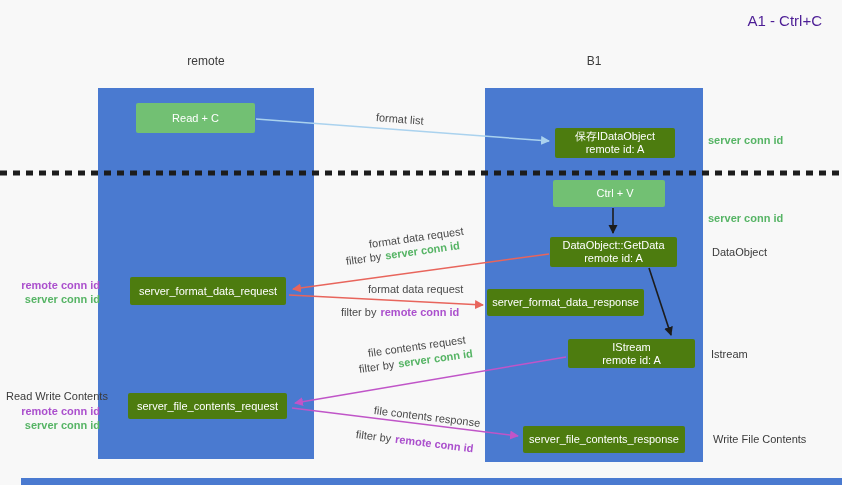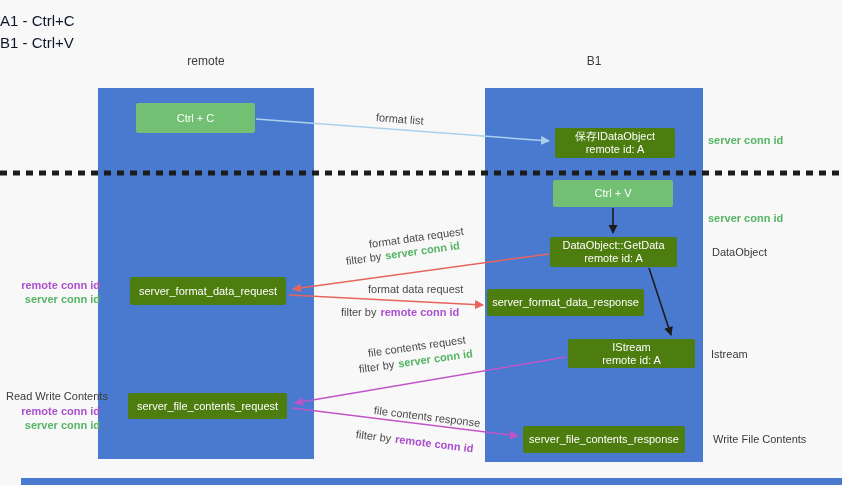--- a/index.html
+++ b/index.html
@@ -4,21 +4,21 @@
 <style>
   html,body{margin:0;padding:0;}
   body{font-family:"Liberation Sans",sans-serif;background:#ffffff;}
   .stage{position:relative;width:842px;height:485px;background:#f8f8f8;overflow:hidden;}
   .col{position:absolute;background:#4a7ad0;}
   .svg-layer{position:absolute;left:0;top:0;z-index:2;}
   .box{position:absolute;z-index:3;display:flex;flex-direction:column;align-items:center;justify-content:center;
        color:#ffffff;font-size:11px;line-height:13px;border-radius:2px;text-align:center;white-space:nowrap;}
   .green{background:#72c073;}
   .orange{background:#4d7c0f;}
-  .title{position:absolute;left:0;top:10px;width:822px;text-align:left;font-size:15px;line-height:22px;color:#0f172a;z-index:3;}
+  .title{position:absolute;left:0;top:10px;width:822px;text-align:right;font-size:15px;line-height:22px;color:#4c1d95;z-index:3;}
   .colhead{position:absolute;top:54px;text-align:center;font-size:12px;line-height:15px;color:#3c3c3c;z-index:3;}
   .lbl{position:absolute;font-size:11px;line-height:14px;color:#4a4a4a;white-space:nowrap;z-index:3;}
   .plain{color:#3b3b3b;}
   .kg{color:#56b465;font-weight:bold;}
   .kp{color:#ab50cd;font-weight:bold;}
   .side-right{text-align:left;}
   .side-left{left:6px;width:94px;text-align:right;}
   .rot-up{transform:rotate(-8deg);transform-origin:left center;}
   .rot-dn{transform:rotate(7deg);transform-origin:left center;}
   .rot-fl{transform:rotate(4.5deg);transform-origin:left center;}
@@ -53,40 +53,39 @@
     <line x1="613" y1="208" x2="613" y2="233" stroke="#1c1c1c" stroke-width="1.6" marker-end="url(#m-black)"></line>
     <line x1="649" y1="268" x2="671" y2="335" stroke="#1c1c1c" stroke-width="1.6" marker-end="url(#m-black)"></line>
     <line x1="549" y1="254" x2="293" y2="289" stroke="#e8655c" stroke-width="1.5" marker-end="url(#m-red)"></line>
     <line x1="289" y1="295" x2="483" y2="305" stroke="#e8655c" stroke-width="1.5" marker-end="url(#m-red)"></line>
     <line x1="566" y1="357" x2="295" y2="403" stroke="#c055c8" stroke-width="1.5" marker-end="url(#m-mag)"></line>
     <line x1="292" y1="408" x2="518" y2="436" stroke="#c055c8" stroke-width="1.5" marker-end="url(#m-mag)"></line>
   </svg>
 
   <div class="title">
     <div>A1 - Ctrl+C</div>
-    <div>B1 - Ctrl+V</div>
   </div>
 
   <div class="colhead" style="left:98px;width:216px;">
     <div>remote</div>
   </div>
   <div class="colhead" style="left:485px;width:218px;">
     <div>B1</div>
   </div>
 
   <div class="box green" style="left:136px;top:103px;width:119px;height:30px;">
-    <span>Ctrl + C</span>
+    <span>Read + C</span>
   </div>
 
   <div class="box orange" style="left:555px;top:128px;width:120px;height:30px;">
     <span>保存IDataObject</span>
     <span>remote id: A</span>
   </div>
 
-  <div class="box green" style="left:553px;top:180px;width:120px;height:27px;">
+  <div class="box green" style="left:553px;top:180px;width:100px;height:27px;padding-left:12px;">
     <span>Ctrl + V</span>
   </div>
 
   <div class="box orange" style="left:550px;top:237px;width:127px;height:30px;">
     <span>DataObject::GetData</span>
     <span>remote id: A</span>
   </div>
 
   <div class="box orange" style="left:487px;top:289px;width:157px;height:27px;">
     <span>server_format_data_response</span>

